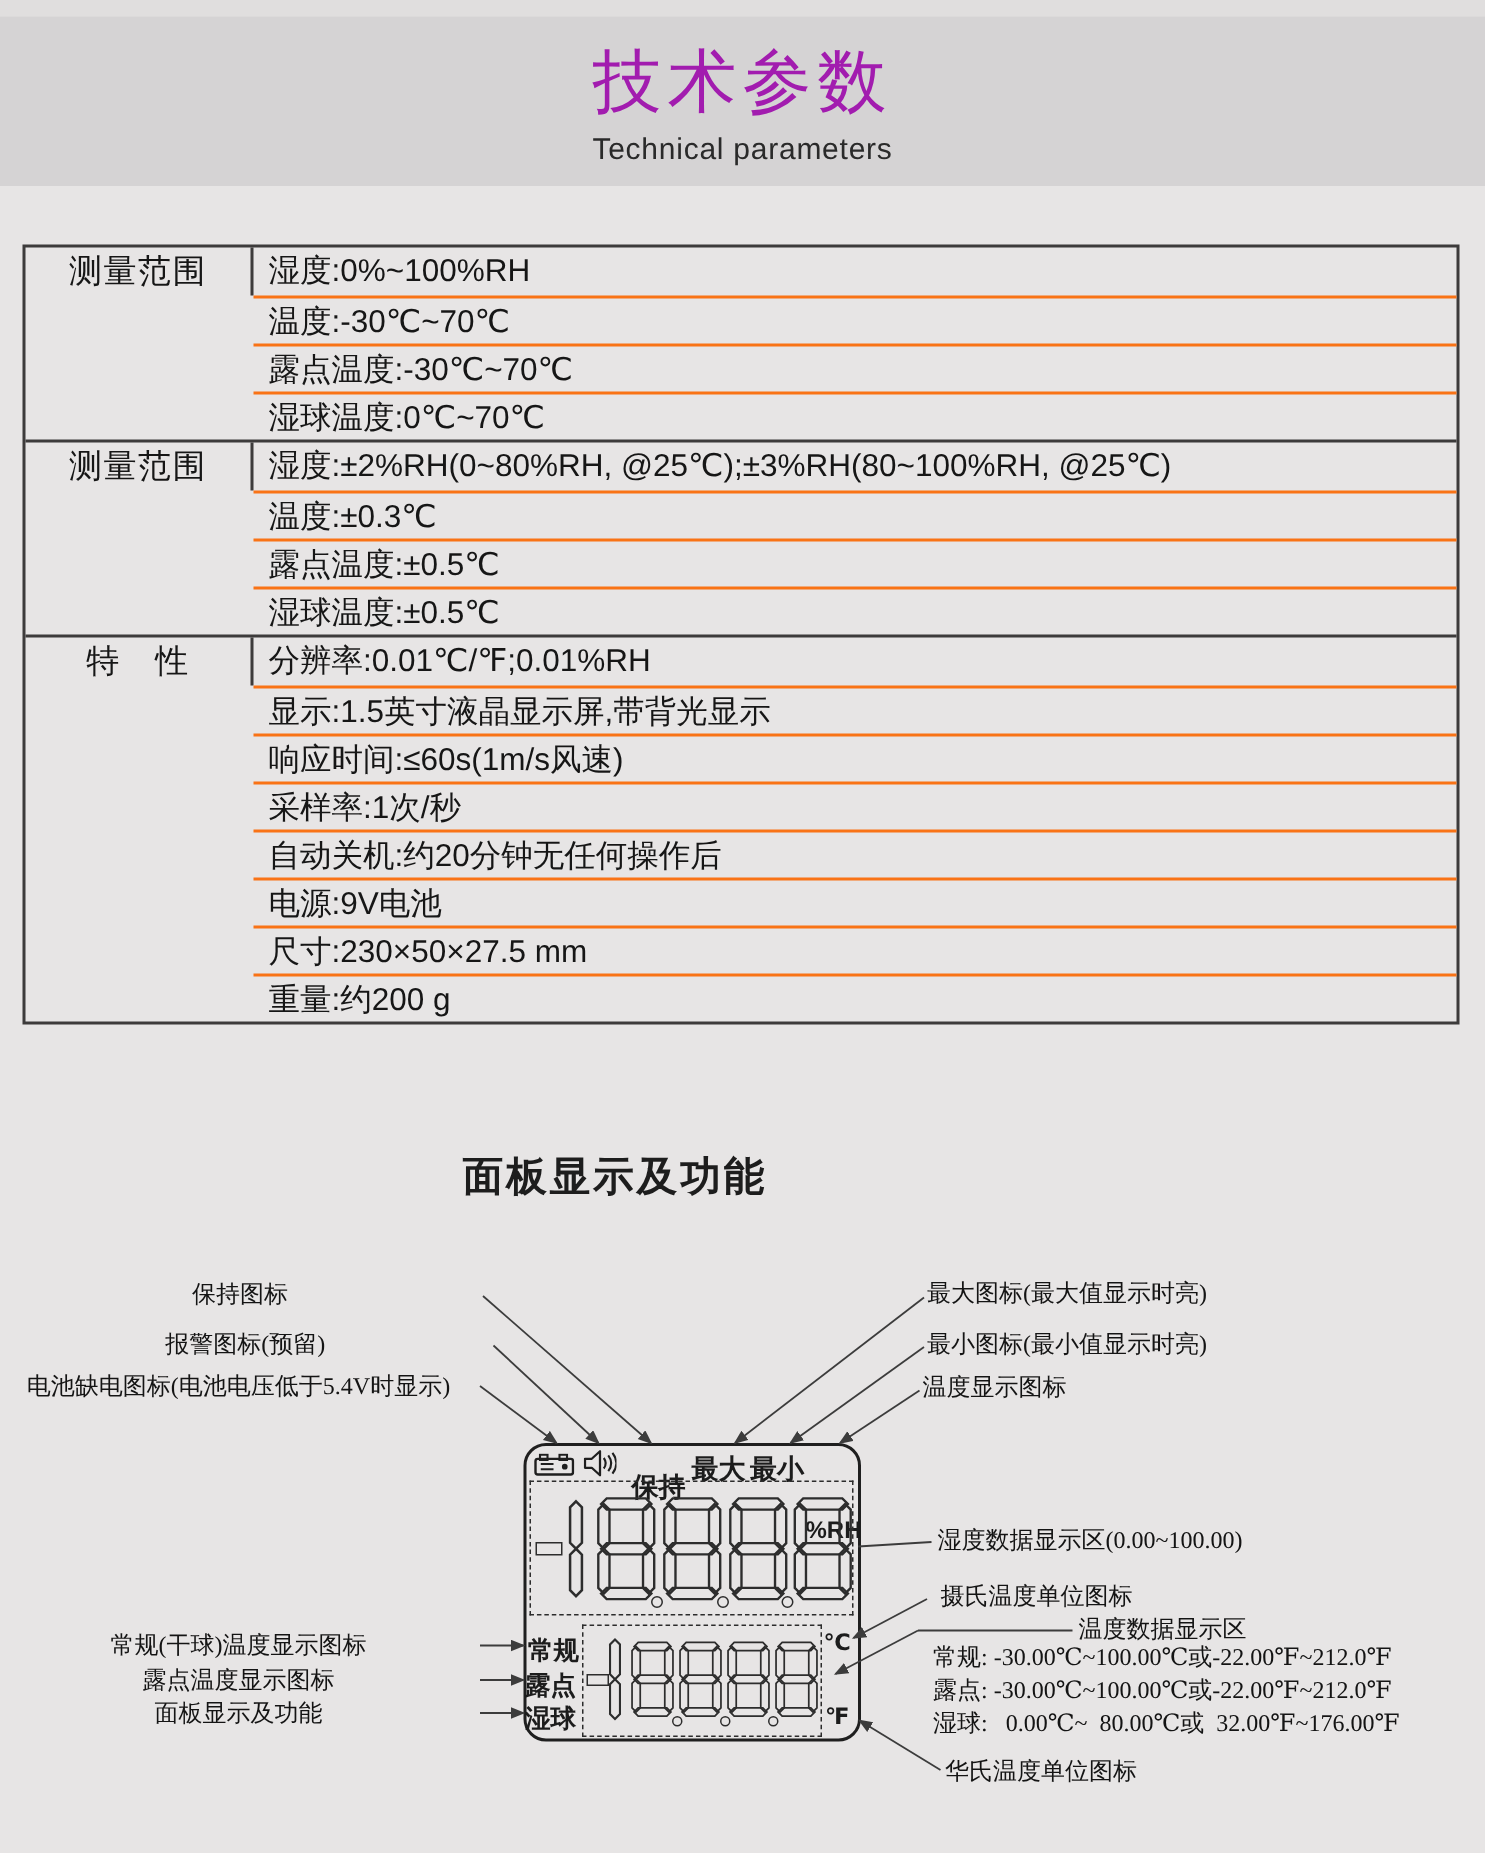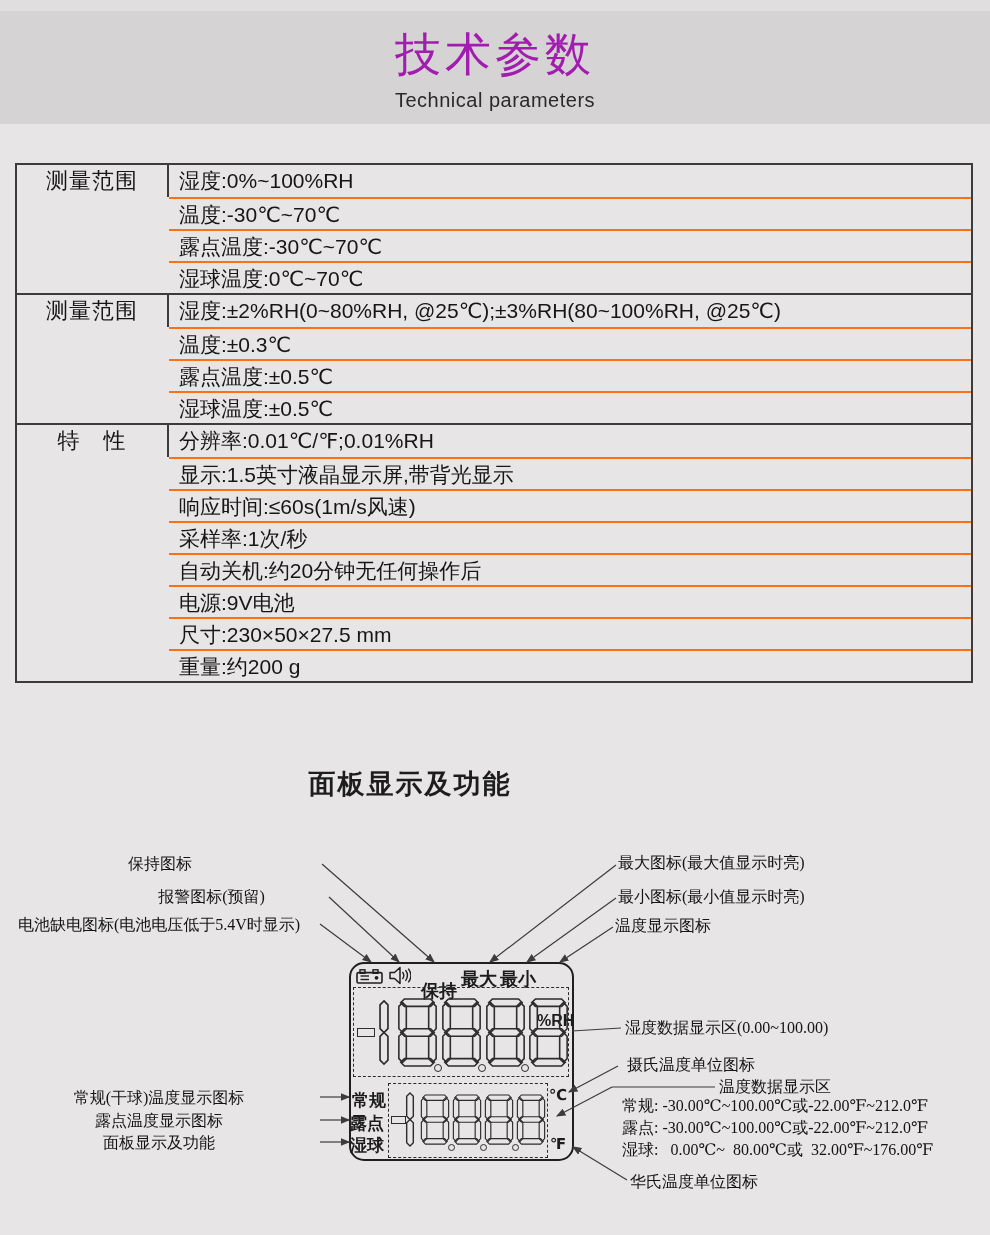--- a/index.html
+++ b/index.html
@@ -125,21 +125,21 @@
       <div class="trow">电源:9V电池</div>
       <div class="trow">尺寸:230×50×27.5 mm</div>
       <div class="trow">重量:约200 g</div>
     </div>
   </div>
 </div>
 
 <div class="panel-title">面板显示及功能</div>
 
 <div class="callout r" style="width:320px; top:855px;">保持图标</div>
-<div class="callout r" style="width:327px; top:888px;margin-left:48px;">报警图标(预留)</div>
+<div class="callout r" style="width:327px; top:888px;">报警图标(预留)</div>
 <div class="callout r" style="width:318px; top:916px;">电池缺电图标(电池电压低于5.4V时显示)</div>
 <div class="callout" style="left:618px; top:854px;">最大图标(最大值显示时亮)</div>
 <div class="callout" style="left:618px; top:888px;">最小图标(最小值显示时亮)</div>
 <div class="callout" style="left:615px; top:917px;">温度显示图标</div>
 <div class="callout" style="left:625px; top:1019px;">湿度数据显示区(0.00~100.00)</div>
 <div class="callout" style="left:627px; top:1056px;">摄氏温度单位图标</div>
 <div class="callout" style="left:719px; top:1078px;">温度数据显示区</div>
 <div class="callout" style="left:622px; top:1097px;">常规: -30.00℃~100.00℃或-22.00℉~212.0℉</div>
 <div class="callout" style="left:622px; top:1119px;">露点: -30.00℃~100.00℃或-22.00℉~212.0℉</div>
 <div class="callout" style="left:622px; top:1141px;">湿球:   0.00℃~  80.00℃或  32.00℉~176.00℉</div>

